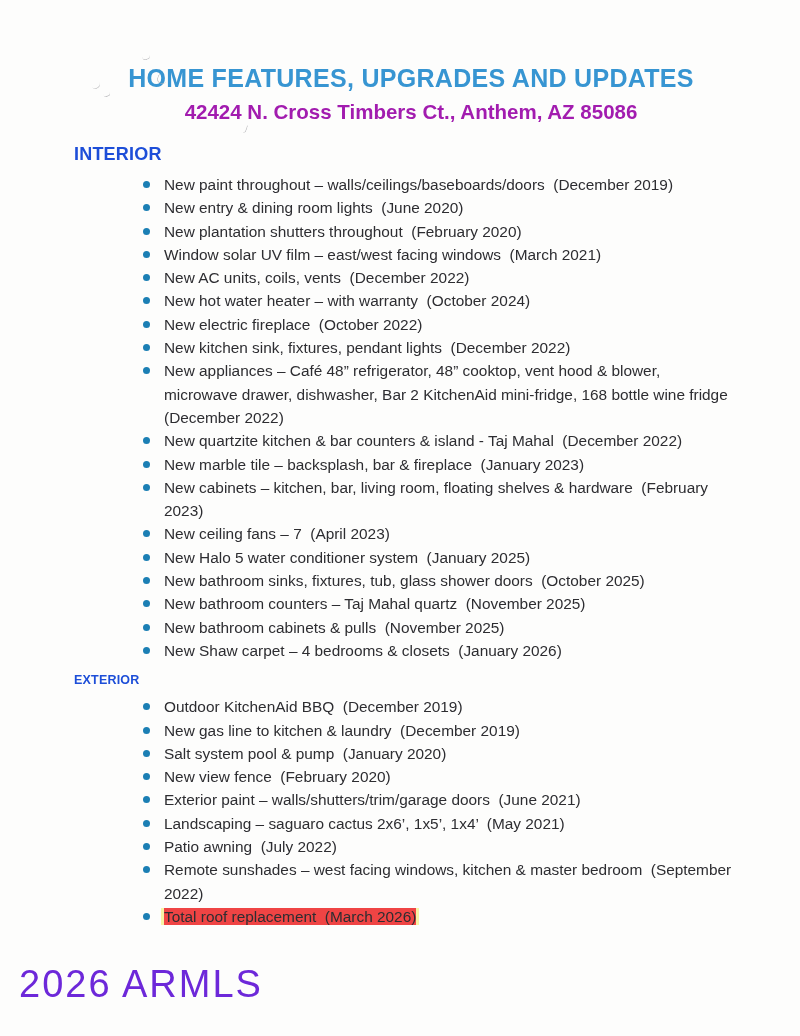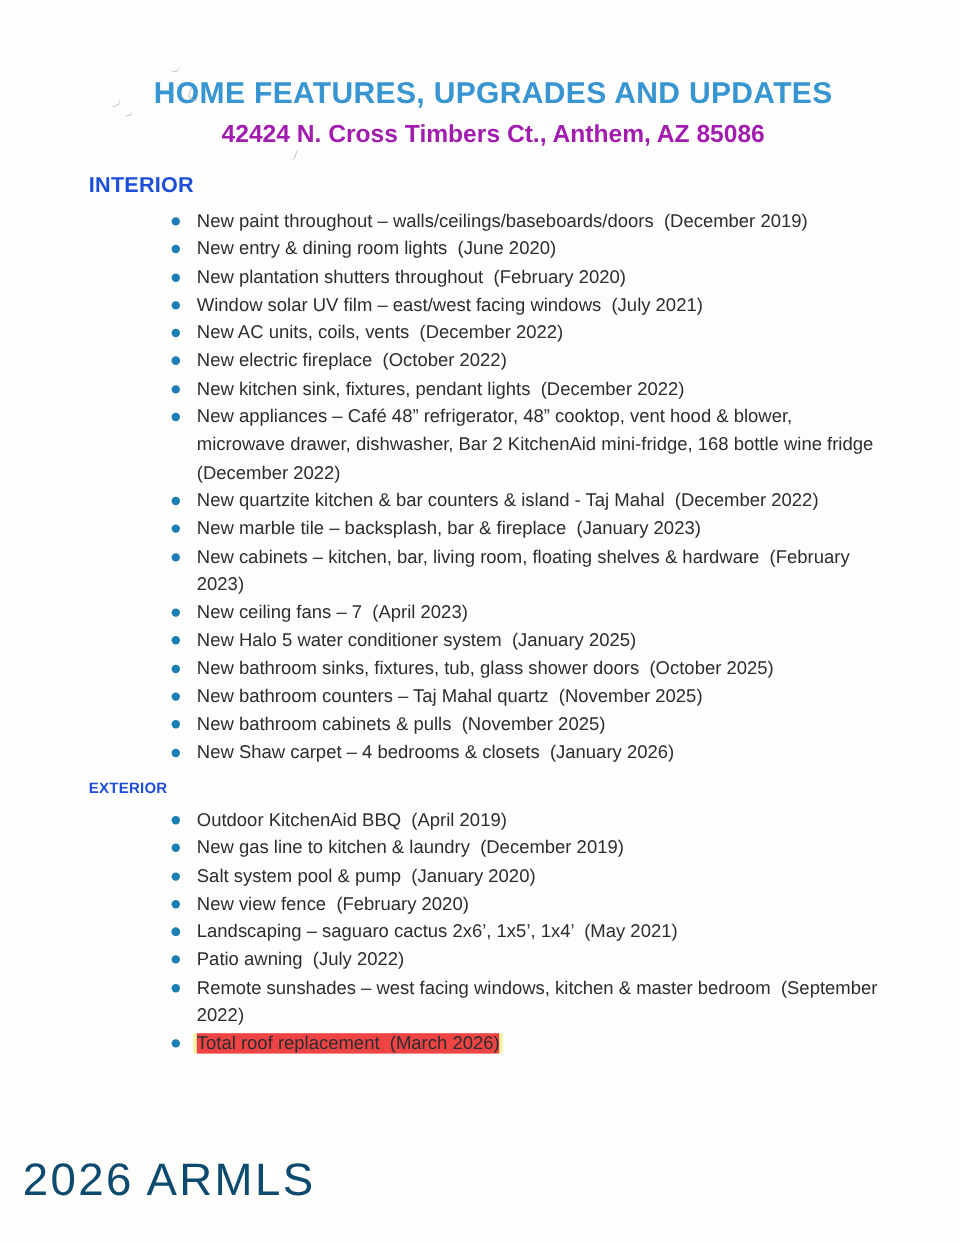--- a/index.html
+++ b/index.html
@@ -80,21 +80,21 @@
   .highlight {
     background: #ef4444;
     box-shadow: 3px 0 0 #f7f4a5, -3px 0 0 #f7f4a5;
   }
   .watermark {
     position: absolute;
     left: 8px;
     top: 963px;
     font-size: 38px;
     letter-spacing: 2px;
-    color: #0c4a6e;
+    color: #6d28d9;
     font-weight: normal;
   }
   
   .edge-right {
     position: absolute;
     right: 0;
     top: 0;
     width: 3px;
     height: 330px;
     background: linear-gradient(to bottom, #141414 0%, #1e1e1e 62%, rgba(40,40,40,0) 100%);
@@ -132,43 +132,43 @@
 
   <h1 class="doc-title">HOME FEATURES, UPGRADES AND UPDATES</h1>
   <h2 class="doc-subtitle">42424 N. Cross Timbers Ct., Anthem, AZ 85086</h2>
 
   <div class="content">
       <div class="section-heading large">INTERIOR</div>
       <ul class="feature-list">
         <li><span class="dot"></span><span class="txt">New paint throughout – walls/ceilings/baseboards/doors  (December 2019)</span></li>
         <li><span class="dot"></span><span class="txt">New entry &amp; dining room lights  (June 2020)</span></li>
         <li><span class="dot"></span><span class="txt">New plantation shutters throughout  (February 2020)</span></li>
-        <li><span class="dot"></span><span class="txt">Window solar UV film – east/west facing windows  (July 2021)</span></li>
+        <li><span class="dot"></span><span class="txt">Window solar UV film – east/west facing windows  (March 2021)</span></li>
         <li><span class="dot"></span><span class="txt">New AC units, coils, vents  (December 2022)</span></li>
-        <li><span class="dot"></span></li>
+        <li><span class="dot"></span><span class="txt">New hot water heater – with warranty  (October 2024)</span></li>
         <li><span class="dot"></span><span class="txt">New electric fireplace  (October 2022)</span></li>
         <li><span class="dot"></span><span class="txt">New kitchen sink, fixtures, pendant lights  (December 2022)</span></li>
         <li><span class="dot"></span><span class="txt">New appliances – Café 48” refrigerator, 48” cooktop, vent hood &amp; blower, microwave drawer, dishwasher, Bar 2 KitchenAid mini-fridge, 168 bottle wine fridge  (December 2022)</span></li>
         <li><span class="dot"></span><span class="txt">New quartzite kitchen &amp; bar counters &amp; island - Taj Mahal  (December 2022)</span></li>
         <li><span class="dot"></span><span class="txt">New marble tile – backsplash, bar &amp; fireplace  (January 2023)</span></li>
         <li><span class="dot"></span><span class="txt">New cabinets – kitchen, bar, living room, floating shelves &amp; hardware  (February 2023)</span></li>
         <li><span class="dot"></span><span class="txt">New ceiling fans – 7  (April 2023)</span></li>
         <li><span class="dot"></span><span class="txt">New Halo 5 water conditioner system  (January 2025)</span></li>
         <li><span class="dot"></span><span class="txt">New bathroom sinks, fixtures, tub, glass shower doors  (October 2025)</span></li>
         <li><span class="dot"></span><span class="txt">New bathroom counters – Taj Mahal quartz  (November 2025)</span></li>
         <li><span class="dot"></span><span class="txt">New bathroom cabinets &amp; pulls  (November 2025)</span></li>
         <li><span class="dot"></span><span class="txt">New Shaw carpet – 4 bedrooms &amp; closets  (January 2026)</span></li>
       </ul>
       <div class="section-heading small">EXTERIOR</div>
       <ul class="feature-list">
-        <li><span class="dot"></span><span class="txt">Outdoor KitchenAid BBQ  (April 2019)</span></li>
+        <li><span class="dot"></span><span class="txt">Outdoor KitchenAid BBQ  (December 2019)</span></li>
         <li><span class="dot"></span><span class="txt">New gas line to kitchen &amp; laundry  (December 2019)</span></li>
         <li><span class="dot"></span><span class="txt">Salt system pool &amp; pump  (January 2020)</span></li>
         <li><span class="dot"></span><span class="txt">New view fence  (February 2020)</span></li>
-        <li><span class="dot"></span></li>
+        <li><span class="dot"></span><span class="txt">Exterior paint – walls/shutters/trim/garage doors  (June 2021)</span></li>
         <li><span class="dot"></span><span class="txt">Landscaping – saguaro cactus 2x6’, 1x5’, 1x4’  (May 2021)</span></li>
         <li><span class="dot"></span><span class="txt">Patio awning  (July 2022)</span></li>
         <li><span class="dot"></span><span class="txt">Remote sunshades – west facing windows, kitchen &amp; master bedroom  (September 2022)</span></li>
         <li><span class="dot"></span><span class="txt highlight">Total roof replacement  (March 2026)</span></li>
       </ul>
     </div>
 
   <div class="watermark">2026 ARMLS</div>
 
   <div class="edge-right"></div>

